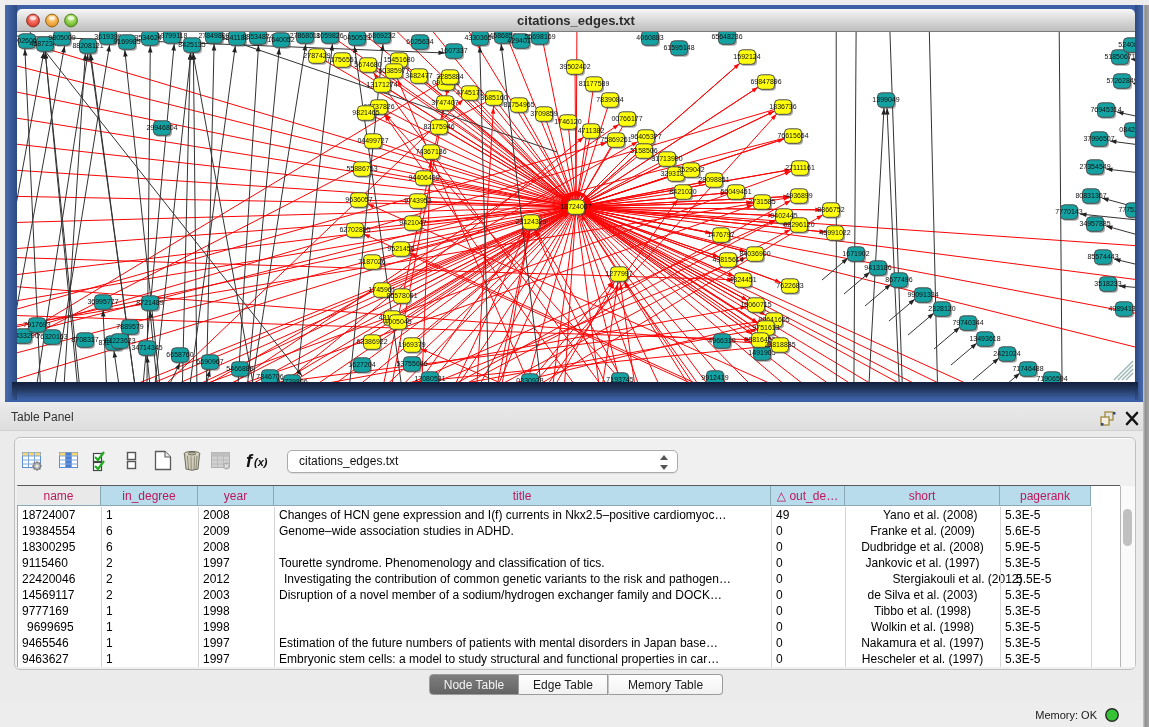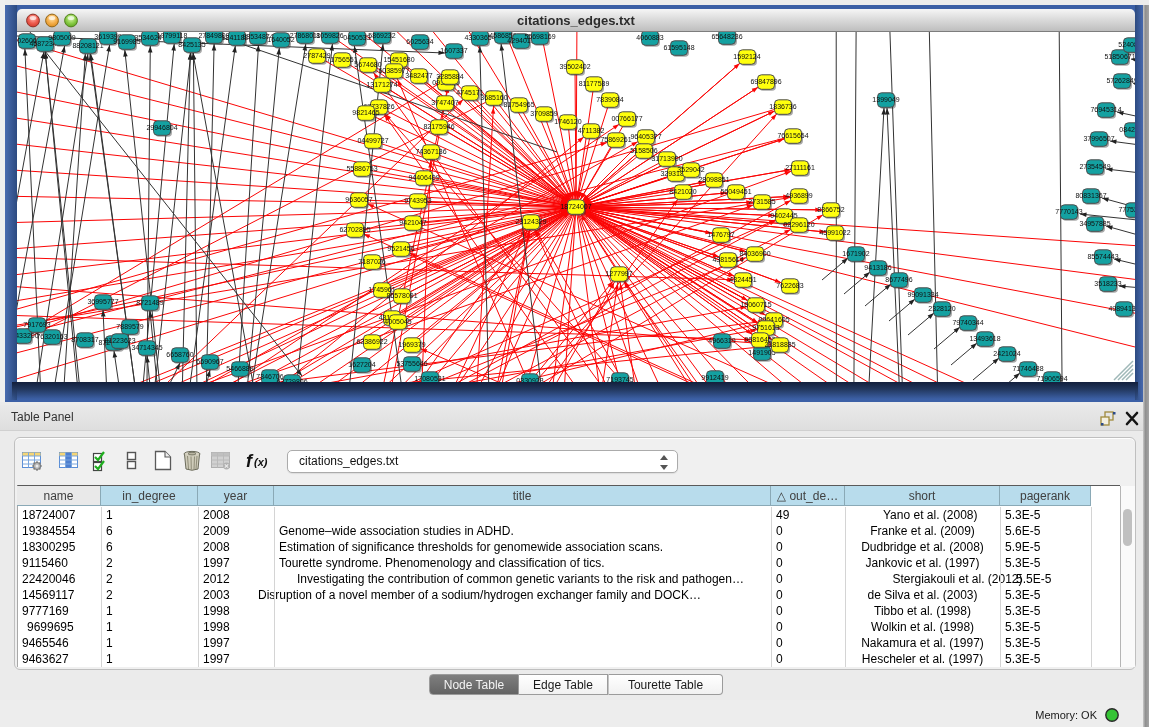--- a/index.html
+++ b/index.html
@@ -26,21 +26,21 @@
 #canvas { left:17px; top:32px; width:1118px; height:350px; background:#fff; overflow:hidden; }
 
 #panelbg { left:0; top:402px; width:1143px; height:325px; background:#ebebeb; }
 #phdr { left:0; top:405px; width:1143px; height:26px;
   background:linear-gradient(#e9e9e9,#dedede); border-bottom:1px solid #d0d0d0;}
 #phdr span { position:absolute; left:11px; top:5px; font-size:12px; color:#333; }
 #innerpanel { left:14px; top:437px; width:1122px; height:233px; background:#f0f0f0;
   border:1px solid #bfbfbf; border-radius:6px; box-shadow:inset 0 1px 0 #fff; }
 #tablewrap { left:17px; top:485px; width:1103px; height:182px; background:#fff;
   border-top:1px solid #5a5a5a; border-left:1px solid #a8a8a8; }
-.th { position:absolute; top:486px; height:20px; font-size:12px; color:#404040;
+.th { position:absolute; top:486px; height:20px; font-size:12px; color:#be185d;
   text-align:center; line-height:20px; border-right:1px solid #8aa9b6;
   border-bottom:1px solid #8aa9b6; }
 .tr { position:absolute; left:0; width:1149px; height:16px; }
 .td { position:absolute; top:0; height:16px; font-size:12px; color:#000;
   line-height:16px; white-space:nowrap; overflow:hidden; }
 .colline { position:absolute; top:507px; height:160px; width:1px; background:#d4d4d4; }
 
 #sb { left:1120px; top:486px; width:15px; height:181px; background:#fafafa;
   border-left:1px solid #b5b5b5; }
 #sbthumb { left:1123px; top:509px; width:9px; height:37px; background:#c0c0c0;
@@ -835,65 +835,65 @@
 <div class="th" style="left:101px;width:97px;background:#b8dcec;">in_degree</div>
 <div class="th" style="left:198px;width:76px;background:#b8dcec;">year</div>
 <div class="th" style="left:274px;width:497px;background:#b8dcec;">title</div>
 <div class="th" style="left:771px;width:74px;background:#b8dcec;">△ out_de…</div>
 <div class="th" style="left:845px;width:155px;background:#b8dcec;">short</div>
 <div class="th" style="left:1000px;width:91px;background:#b8dcec;">pagerank</div>
 <div class="tr" style="top:507px;">
     <div class="td" style="left:17px;width:84px;padding-left:5px;">18724007</div>
     <div class="td" style="left:101px;width:97px;padding-left:5px;">1</div>
     <div class="td" style="left:198px;width:76px;padding-left:5px;">2008</div>
+    <div class="td" style="left:274px;width:497px;padding-left:5px;">Changes of HCN gene expression and I(f) currents in Nkx2.5–positive cardiomyoc…</div>
     <div class="td" style="left:771px;width:74px;padding-left:5px;">49</div>
     <div class="td" style="left:883px;width:155px;">Yano et al. (2008)</div>
     <div class="td" style="left:1000px;width:91px;padding-left:5px;">5.3E-5</div>
   </div>
 <div class="tr" style="top:523px;">
     <div class="td" style="left:17px;width:84px;padding-left:5px;">19384554</div>
     <div class="td" style="left:101px;width:97px;padding-left:5px;">6</div>
     <div class="td" style="left:198px;width:76px;padding-left:5px;">2009</div>
     <div class="td" style="left:274px;width:497px;padding-left:5px;">Genome–wide association studies in ADHD.</div>
     <div class="td" style="left:771px;width:74px;padding-left:5px;">0</div>
     <div class="td" style="left:845px;width:155px;text-align:center;">Franke et al. (2009)</div>
     <div class="td" style="left:1000px;width:91px;padding-left:5px;">5.6E-5</div>
   </div>
 <div class="tr" style="top:539px;">
     <div class="td" style="left:17px;width:84px;padding-left:5px;">18300295</div>
     <div class="td" style="left:101px;width:97px;padding-left:5px;">6</div>
     <div class="td" style="left:198px;width:76px;padding-left:5px;">2008</div>
-    <div class="td" style="left:274px;width:497px;padding-left:5px;">Estimation of significance thresholds for genomewide association scans.</div>
     <div class="td" style="left:771px;width:74px;padding-left:5px;">0</div>
     <div class="td" style="left:845px;width:155px;text-align:center;">Dudbridge et al. (2008)</div>
     <div class="td" style="left:1000px;width:91px;padding-left:5px;">5.9E-5</div>
   </div>
 <div class="tr" style="top:555px;">
     <div class="td" style="left:17px;width:84px;padding-left:5px;">9115460</div>
     <div class="td" style="left:101px;width:97px;padding-left:5px;">2</div>
     <div class="td" style="left:198px;width:76px;padding-left:5px;">1997</div>
     <div class="td" style="left:274px;width:497px;padding-left:5px;">Tourette syndrome. Phenomenology and classification of tics.</div>
     <div class="td" style="left:771px;width:74px;padding-left:5px;">0</div>
     <div class="td" style="left:845px;width:155px;text-align:center;">Jankovic et al. (1997)</div>
     <div class="td" style="left:1000px;width:91px;padding-left:5px;">5.3E-5</div>
   </div>
 <div class="tr" style="top:571px;">
     <div class="td" style="left:17px;width:84px;padding-left:5px;">22420046</div>
     <div class="td" style="left:101px;width:97px;padding-left:5px;">2</div>
     <div class="td" style="left:198px;width:76px;padding-left:5px;">2012</div>
-    <div class="td" style="left:274px;width:497px;padding-left:23px;">Investigating the contribution of common genetic variants to the risk and pathogen…</div>
+    <div class="td" style="left:274px;width:497px;padding-left:10px;">Investigating the contribution of common genetic variants to the risk and pathogen…</div>
     <div class="td" style="left:771px;width:74px;padding-left:5px;">0</div>
     <div class="td" style="left:880px;width:155px;text-align:center;">Stergiakouli et al. (2012)</div>
     <div class="td" style="left:1000px;width:91px;padding-left:16px;">5.5E-5</div>
   </div>
 <div class="tr" style="top:587px;">
     <div class="td" style="left:17px;width:84px;padding-left:5px;">14569117</div>
     <div class="td" style="left:101px;width:97px;padding-left:5px;">2</div>
     <div class="td" style="left:198px;width:76px;padding-left:5px;">2003</div>
-    <div class="td" style="left:258px;width:497px;">Disruption of a novel member of a sodium/hydrogen exchanger family and DOCK…</div>
+    <div class="td" style="left:274px;width:497px;padding-left:5px;">Disruption of a novel member of a sodium/hydrogen exchanger family and DOCK…</div>
     <div class="td" style="left:771px;width:74px;padding-left:5px;">0</div>
     <div class="td" style="left:845px;width:155px;text-align:center;">de Silva et al. (2003)</div>
     <div class="td" style="left:1000px;width:91px;padding-left:5px;">5.3E-5</div>
   </div>
 <div class="tr" style="top:603px;">
     <div class="td" style="left:17px;width:84px;padding-left:5px;">9777169</div>
     <div class="td" style="left:101px;width:97px;padding-left:5px;">1</div>
     <div class="td" style="left:198px;width:76px;padding-left:5px;">1998</div>
     <div class="td" style="left:771px;width:74px;padding-left:5px;">0</div>
     <div class="td" style="left:845px;width:155px;text-align:center;">Tibbo et al. (1998)</div>
@@ -904,42 +904,44 @@
     <div class="td" style="left:101px;width:97px;padding-left:5px;">1</div>
     <div class="td" style="left:198px;width:76px;padding-left:5px;">1998</div>
     <div class="td" style="left:771px;width:74px;padding-left:5px;">0</div>
     <div class="td" style="left:845px;width:155px;text-align:center;">Wolkin et al. (1998)</div>
     <div class="td" style="left:1000px;width:91px;padding-left:5px;">5.3E-5</div>
   </div>
 <div class="tr" style="top:635px;">
     <div class="td" style="left:17px;width:84px;padding-left:5px;">9465546</div>
     <div class="td" style="left:101px;width:97px;padding-left:5px;">1</div>
     <div class="td" style="left:198px;width:76px;padding-left:5px;">1997</div>
+    <div class="td" style="left:274px;width:497px;padding-left:5px;">Estimation of the future numbers of patients with mental disorders in Japan base…</div>
     <div class="td" style="left:771px;width:74px;padding-left:5px;">0</div>
     <div class="td" style="left:845px;width:155px;text-align:center;">Nakamura et al. (1997)</div>
     <div class="td" style="left:1000px;width:91px;padding-left:5px;">5.3E-5</div>
   </div>
 <div class="tr" style="top:651px;">
     <div class="td" style="left:17px;width:84px;padding-left:5px;">9463627</div>
     <div class="td" style="left:101px;width:97px;padding-left:5px;">1</div>
     <div class="td" style="left:198px;width:76px;padding-left:5px;">1997</div>
+    <div class="td" style="left:274px;width:497px;padding-left:5px;">Embryonic stem cells: a model to study structural and functional properties in car…</div>
     <div class="td" style="left:771px;width:74px;padding-left:5px;">0</div>
     <div class="td" style="left:845px;width:155px;text-align:center;">Hescheler et al. (1997)</div>
     <div class="td" style="left:1000px;width:91px;padding-left:5px;">5.3E-5</div>
   </div>
 <div class="colline" style="left:101px"></div>
 <div class="colline" style="left:198px"></div>
 <div class="colline" style="left:274px"></div>
 <div class="colline" style="left:771px"></div>
 <div class="colline" style="left:845px"></div>
 <div class="colline" style="left:1000px"></div>
 <div class="colline" style="left:1091px"></div>
 <div class="abs" id="sb"></div>
 <div class="abs" id="sbthumb"></div>
 <div class="tab" style="left:429px;width:90px;background:linear-gradient(#7f7f7f,#636363);color:#f4f4f4;border-radius:4px 0 0 4px;">Node Table</div>
 <div class="tab" style="left:519px;width:89px;background:linear-gradient(#fff,#f1f1f1);color:#1a1a1a;border-left:none;">Edge Table</div>
-<div class="tab" style="left:608px;width:115px;background:linear-gradient(#fff,#f1f1f1);color:#1a1a1a;border-left:1px solid #c4c4c4;border-radius:0 4px 4px 0;">Tourette Table</div>
+<div class="tab" style="left:608px;width:115px;background:linear-gradient(#fff,#f1f1f1);color:#1a1a1a;border-left:1px solid #c4c4c4;border-radius:0 4px 4px 0;">Memory Table</div>
 <div class="abs" id="status">
     <span id="mem">Memory: OK</span>
 <svg width="16" height="16" style="position:absolute;right:23px;top:7px">
 <circle cx="8" cy="8" r="6.2" fill="#35c435" stroke="#2a2a2a" stroke-width="1.4"></circle>
 </svg>
 </div>
 
 </body></html>

